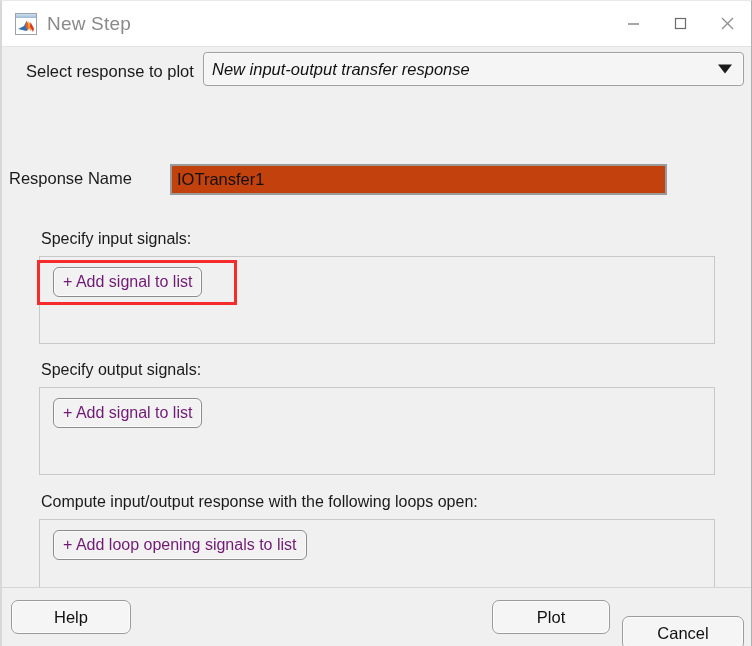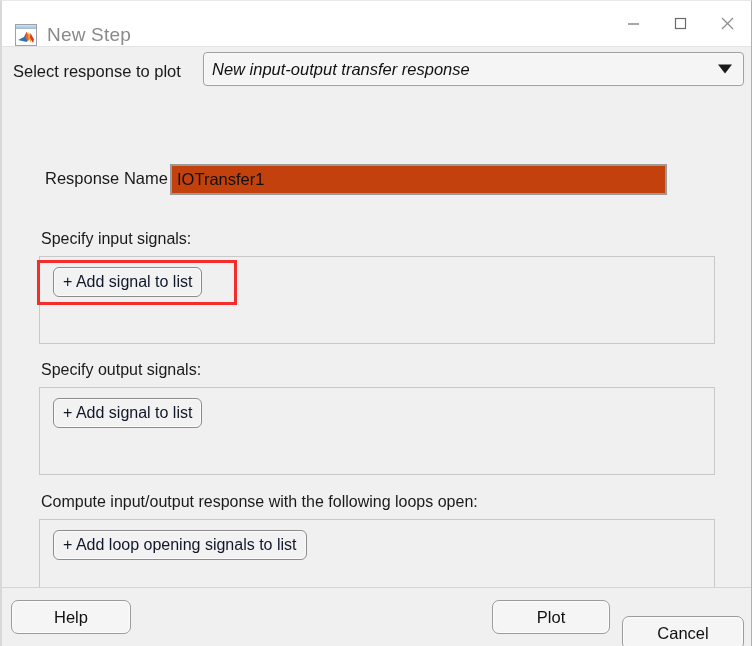--- a/index.html
+++ b/index.html
@@ -29,21 +29,21 @@
     display: flex;
     flex-direction: column;
   }
 
   
   .titlebar {
     height: 45px;
     min-height: 45px;
     background: #ffffff;
     display: flex;
-    align-items: flex-end;
+    align-items: center;
     position: relative;
     border-bottom: 1px solid #e3e3e3;
   }
   .app-icon {
     width: 22px;
     height: 22px;
     margin-left: 13px;
     background: #ffffff;
     border: 1px solid #9aa3ab;
     box-sizing: border-box;
@@ -97,21 +97,21 @@
     width: 100%;
     height: 42px;
     display: flex;
     align-items: center;
   }
   .lbl {
     color: #1a1a1a;
     font-size: 16.5px;
     white-space: nowrap;
   }
-  .lbl-select { margin-left: 11px; }
+  .lbl-select { margin-left: 24px; }
 
   .combo {
     position: absolute;
     left: 201px;
     top: 5px;
     width: 541px;
     height: 34px;
     box-sizing: border-box;
     background: #f5f5f5;
     border: 1px solid #a0a0a0;
@@ -133,21 +133,21 @@
     top: 50%;
     transform: translateY(-50%);
     width: 0; height: 0;
     border-left: 7px solid transparent;
     border-right: 7px solid transparent;
     border-top: 9px solid #1a1a1a;
   }
 
   .lbl-respname {
     position: absolute;
-    left: 43px;
+    left: 7px;
     top: 122px;
     font-size: 16.5px;
     color: #1a1a1a;
     white-space: nowrap;
   }
   .textfield {
     position: absolute;
     left: 168px;
     top: 117px;
     width: 497px;
@@ -186,21 +186,21 @@
     position: absolute;
     box-sizing: border-box;
     background: #f2f2f2;
     border: 1px solid #8c8c8c;
     border-radius: 6px;
     height: 30px;
     display: flex;
     align-items: center;
     justify-content: center;
     font-size: 16px;
-    color: #0f172a;
+    color: #701a75;
     white-space: nowrap;
     padding: 0 9px;
     box-shadow: inset 0 0 0 1px #fbfbfb;
   }
 
   
   #lbl-input   { top: 183px; }
   #panel-input { top: 209px; height: 88px; }
   #btn-input   { left: 13px; top: 10px; }
 

